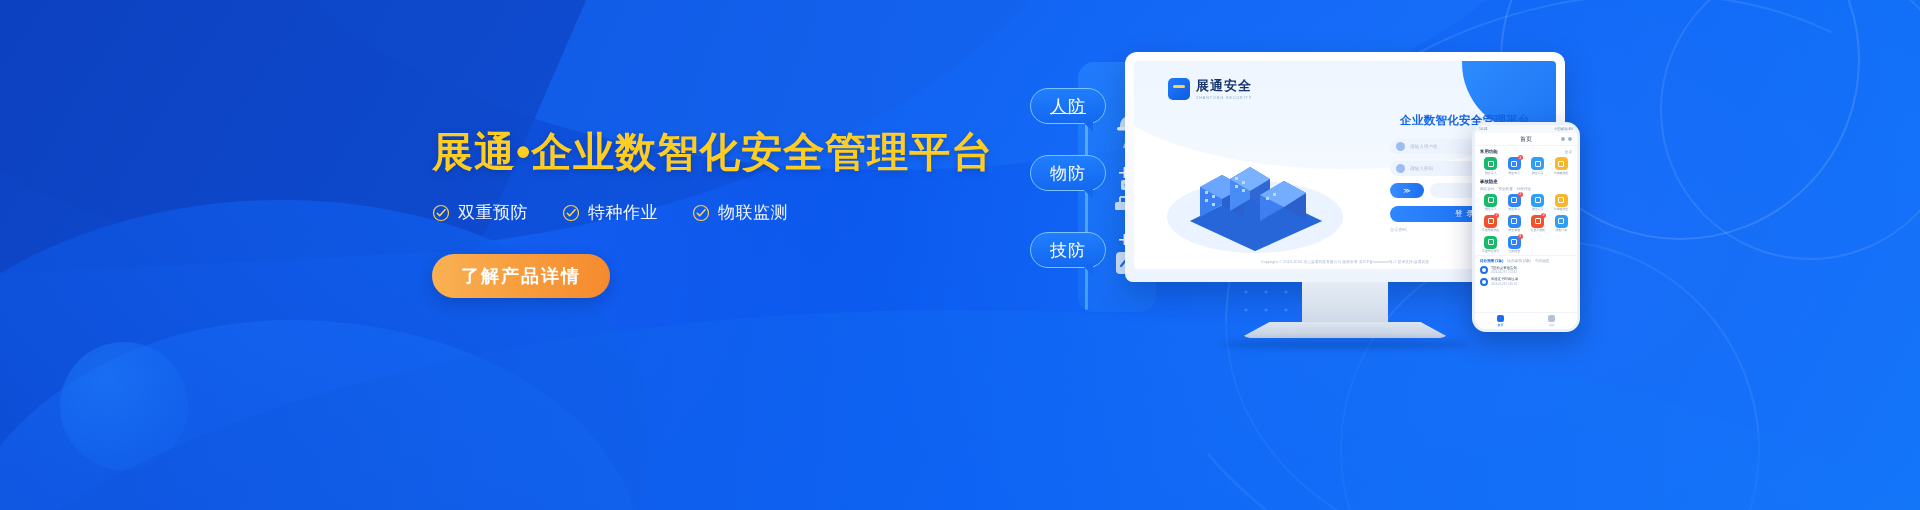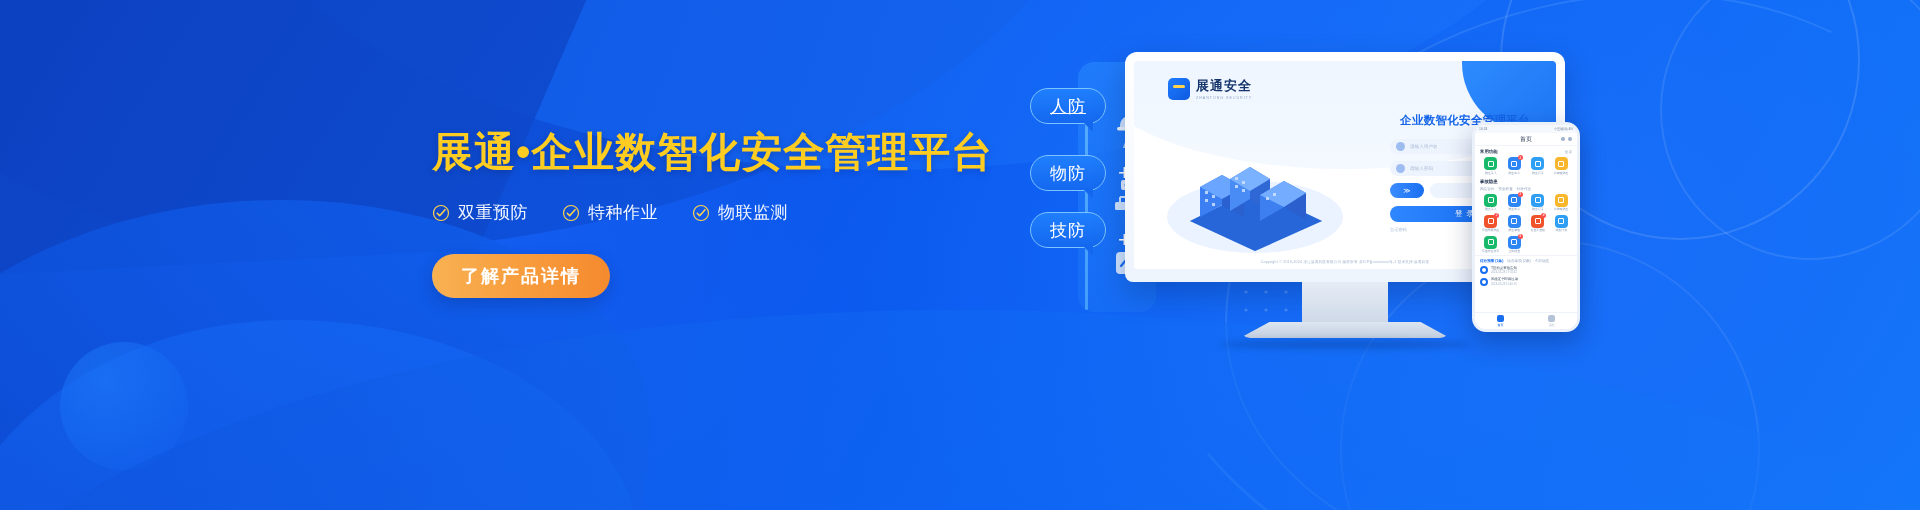--- a/index.html
+++ b/index.html
@@ -135,21 +135,21 @@
     color:#ffffff; font-size:17px; letter-spacing:1px;
     display:flex; align-items:center; justify-content:center;
   }
   .badge:after {
     content:""; position:absolute; right:12px; bottom:-9px;
     border-left:11px solid transparent; border-right:0 solid transparent;
     border-top:11px solid #1468ef;
   }
   .b1 { top:0;text-decoration:underline; }
   .b2 { top:67px; }
-  .b3 { top:124px; }
+  .b3 { top:144px; }
   .plus {
     position:absolute; left:98px; color:#ffffff; font-size:22px; font-weight:300;
     line-height:1;
   }
   .p1 { top:74px; }
   .p2 { top:141px; }
   .rail-ico { position:absolute; left:92px; width:40px; height:38px; }
   .ri1 { top:22px; }
   .ri2 { top:88px; }
   .ri3 { top:156px; }

